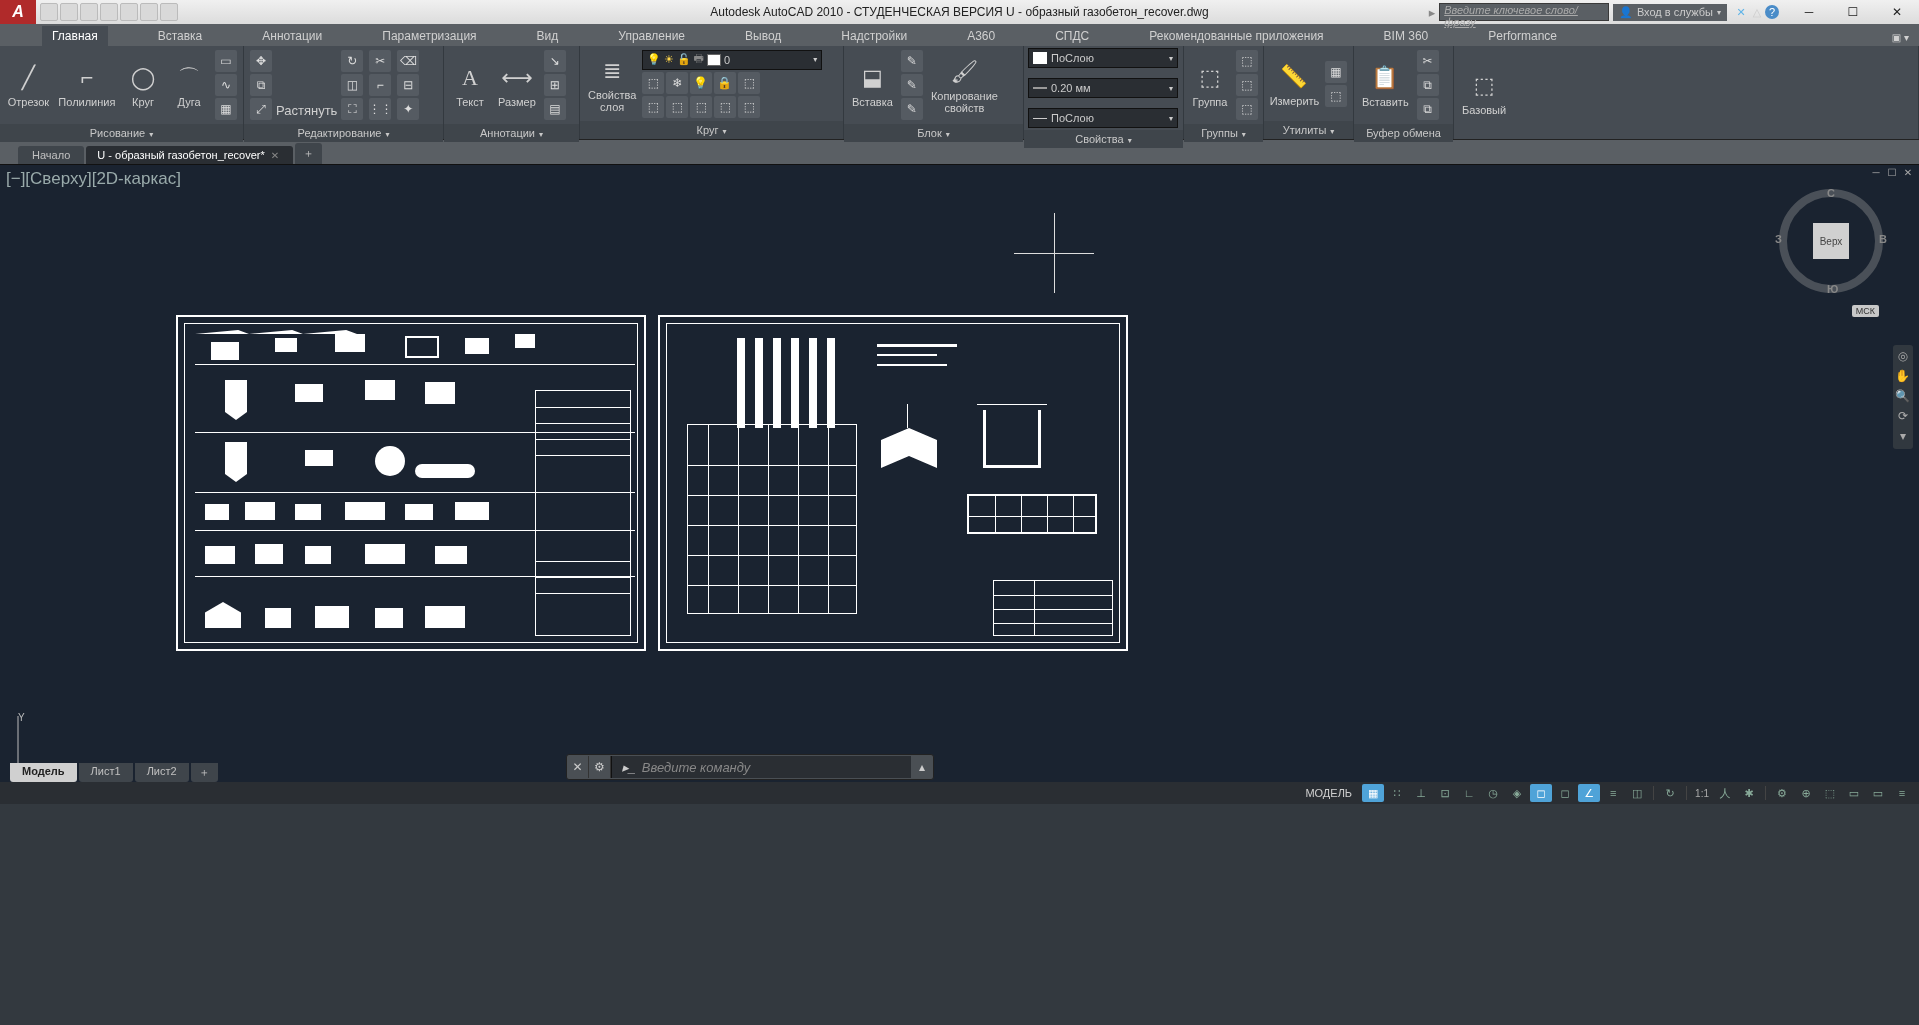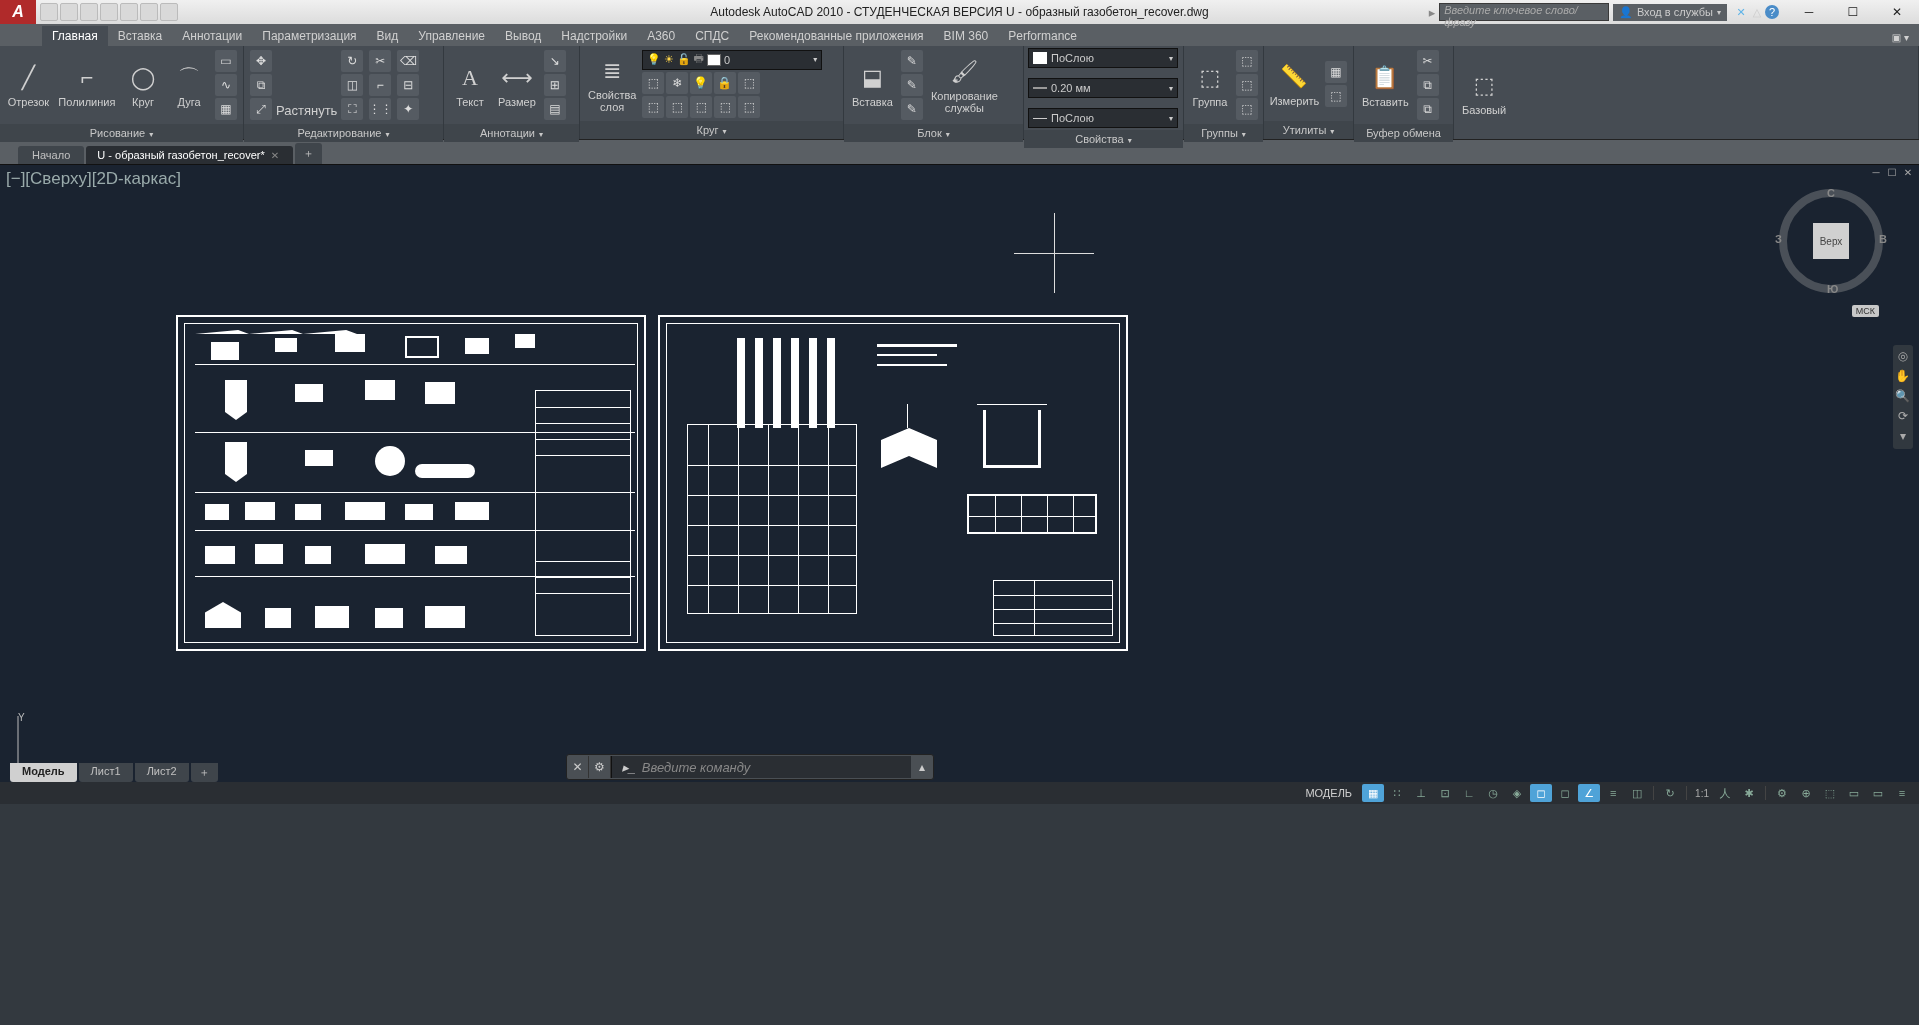--- a/index.html
+++ b/index.html
@@ -5,28 +5,28 @@
 * { margin: 0; padding: 0; box-sizing: border-box; font-family: "Segoe UI", Arial, sans-serif; }
 body { width: 1919px; height: 1025px; background: #33393f; color: #c8c8c8; font-size: 12px; overflow: hidden; position: relative; }
 
 
 .title-bar { height: 24px; background: linear-gradient(#f0f0f0,#dcdcdc); display: flex; align-items: center; position: relative; }
 .app-logo { width: 36px; height: 24px; background: #b02a2a; color: #fff; display: flex; align-items: center; justify-content: center; font-size: 16px; font-style: italic; font-weight: bold; }
 .qat { display: flex; gap: 2px; margin-left: 4px; }
 .qat-btn { width: 18px; height: 18px; background: #d9d9d9; border: 1px solid #bbb; border-radius: 2px; }
 .title-text { position: absolute; left: 50%; transform: translateX(-50%); color: #222; font-size: 12px; }
 .title-right { position: absolute; right: 0; display: flex; align-items: center; height: 24px; }
-.search-box { width: 170px; height: 18px; background: #5a5f64; border: 1px solid #3a3a3a; color: #aaa; font-style: italic; font-size: 11px; padding: 0 4px; }
+.search-box { width: 170px; height: 18px; background: #5a5f64; border: 1px solid #3a3a3a; color: #aaa; font-style: italic; font-size: 11px; padding: 0 4px; text-decoration: underline; }
 .signin { background: #5a5f64; color: #ccc; font-size: 11px; padding: 2px 6px; margin-left: 4px; display: flex; align-items: center; gap: 4px; }
 .win-btns { display: flex; margin-left: 8px; }
 .win-btn { width: 44px; height: 24px; display: flex; align-items: center; justify-content: center; color: #222; }
 .mini-icon { width: 16px; height: 16px; display: flex; align-items: center; justify-content: center; font-size: 11px; color: #ccc; }
 
 
-.ribbon-tabs { height: 22px; background: #5a5f64; display: flex; align-items: flex-end; padding-left: 42px; }
+.ribbon-tabs { height: 22px; background: #5a5f64; display: flex; align-items: flex-end; padding-left: 42px; gap: 40px; }
 .ribbon-tab { padding: 3px 10px; color: #d0d0d0; font-size: 12px; cursor: pointer; }
 .ribbon-tab.active { background: #464c53; color: #fff; }
 
 
 .ribbon-body { height: 94px; background: #464c53; display: flex; border-bottom: 1px solid #222; }
 .ribbon-panel { display: flex; flex-direction: column; border-right: 1px solid #33393f; }
 .panel-content { flex: 1; display: flex; align-items: center; padding: 2px 4px; gap: 2px; }
 .panel-title { height: 18px; background: #3f454b; color: #c8c8c8; font-size: 11px; text-align: center; line-height: 18px; white-space: nowrap; }
 .panel-title .arrow { margin-left: 4px; font-size: 8px; }
 .big-btn { display: flex; flex-direction: column; align-items: center; justify-content: center; padding: 2px 4px; cursor: pointer; min-width: 44px; }
@@ -270,21 +270,21 @@
           <div class="big-label">Вставка</div>
         </div>
       <div class="small-col">
         <div class="small-btn">✎</div>
         <div class="small-btn">✎</div>
         <div class="small-btn">✎</div>
       </div>
       <div class="big-btn">
           <div class="big-icon">🖌</div>
           <div class="big-label" style="white-space:pre">Копирование
-службы</div>
+свойств</div>
         </div>
     </div>
     <div class="panel-title"><span>Блок</span><span class="arrow">▾</span></div>
   </div>
 
   <div class="ribbon-panel" style="width:160px">
     <div class="panel-content">
       <div style="display:flex;flex-direction:column;gap:10px;width:150px">
         <div class="prop-combo">
             <span style="display:flex;gap:4px;align-items:center">

